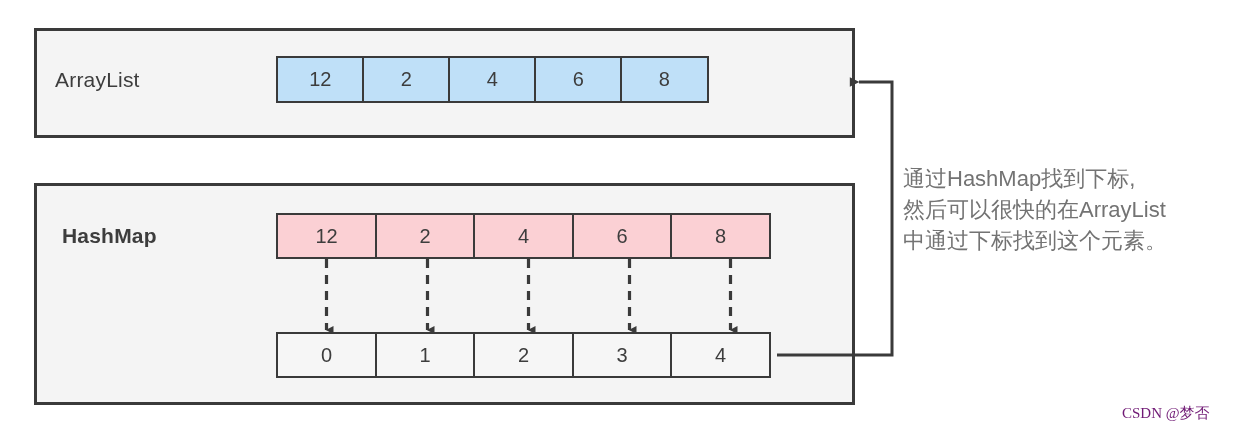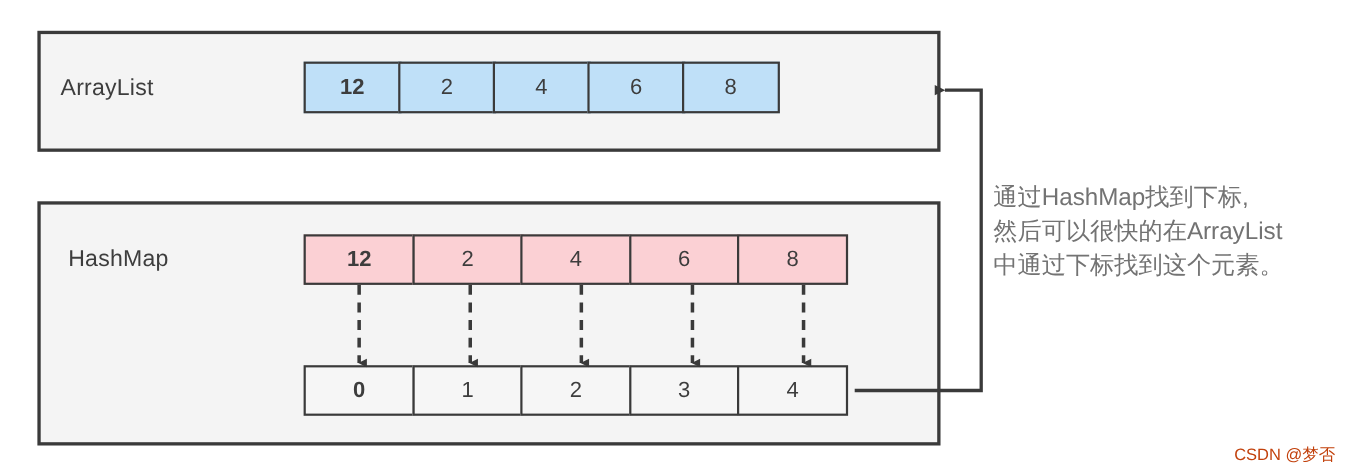--- a/index.html
+++ b/index.html
@@ -46,41 +46,41 @@
     white-space: nowrap;
     letter-spacing: 0.2px;
   }
   #label-arraylist {
     left: 55px;
     top: 68px;
   }
   #label-hashmap {
     left: 62px;
     top: 224px;
+    font-weight: bold;
   }
 
   
   .row {
     position: absolute;
     display: flex;
     box-sizing: border-box;
   }
   .cell {
     box-sizing: border-box;
     border: 2.5px solid #3a3a3a;
     margin-left: -2.5px;
     display: flex;
     align-items: center;
     justify-content: center;
     font-size: 20px;
     color: #3d3d3d;
   }
   .cell:first-child {
     margin-left: 0;
-    font-weight: bold;
   }
   .cell.blue  { background: #bfe0f8; }
   .cell.pink  { background: #fbd0d4; }
   .cell.plain { background: #f6f6f6; }
 
   #row-arraylist {
     left: 276px;
     top: 56px;
   }
   #row-arraylist .cell {
@@ -127,22 +127,23 @@
     color: #737373;
     white-space: pre-line;
   }
 
   
   #watermark {
     position: absolute;
     left: 1122px;
     top: 404px;
     font-size: 15px;
-    color: #c2410c;
+    color: #701a75;
     white-space: nowrap;
+    font-family: Liberation Serif, serif;
   }
 </style>
 </head>
 <body>
 
 <div id="canvas">
 
   <div class="panel" id="panel-arraylist"></div>
   <div class="panel-label" id="label-arraylist">ArrayList</div>
 

